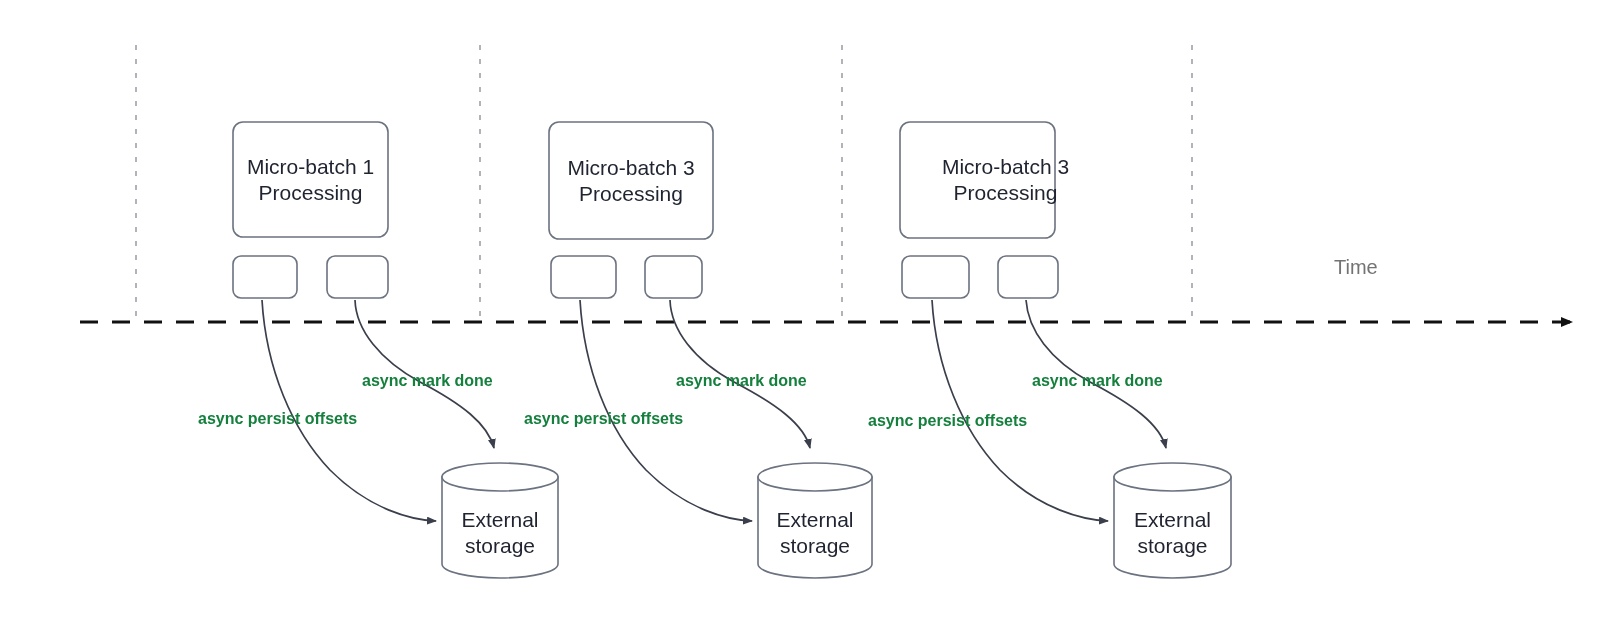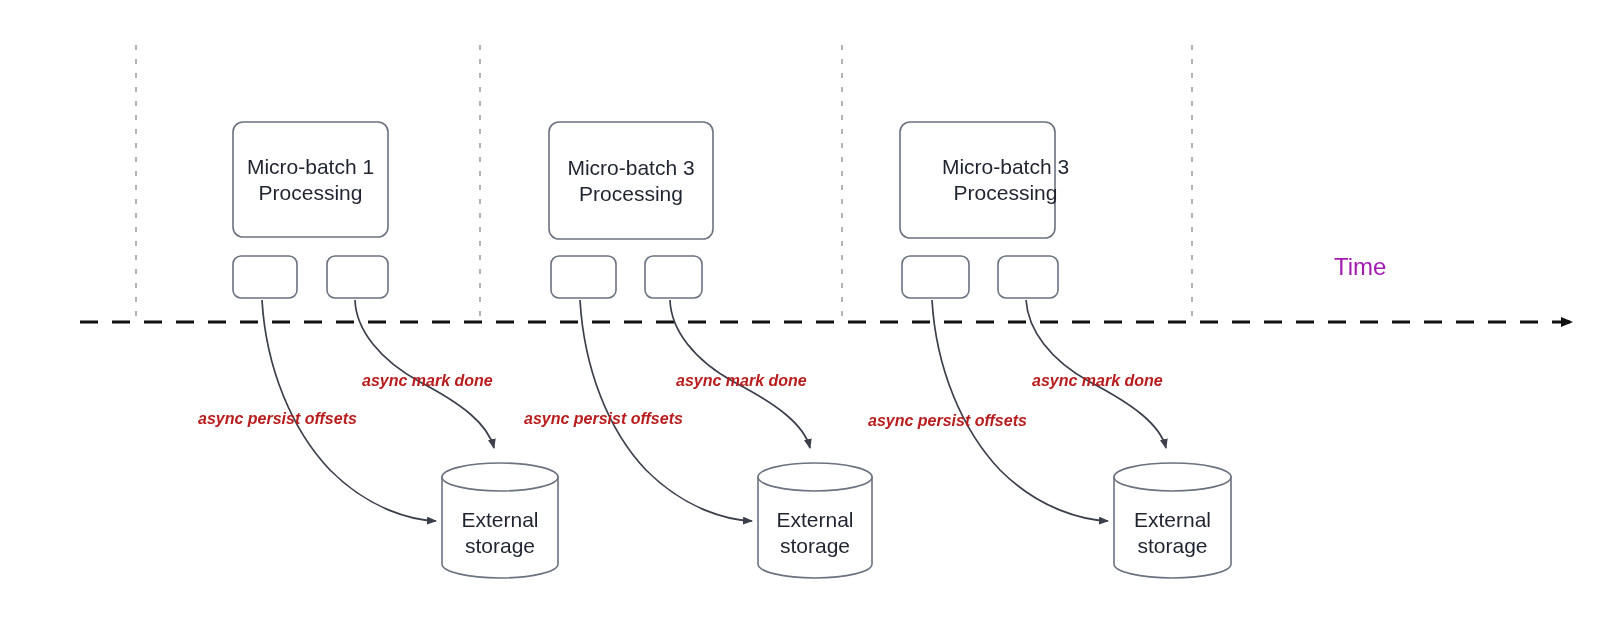--- a/index.html
+++ b/index.html
@@ -29,33 +29,32 @@
     text-align: center;
     color: #1f2430;
     font-family: "Liberation Sans", sans-serif;
     font-size: 21px;
     line-height: 26px;
     white-space: pre;
     pointer-events: none;
   }
   .edge-label {
     position: absolute;
-    color: #b91c1c;
+    color: #15803d;
     font-family: "Liberation Sans", sans-serif;
     font-size: 16px;
     font-weight: bold;
     line-height: 18px;
     white-space: nowrap;
-    font-style: italic;
   }
   .axis-label {
     position: absolute;
-    color: #a21caf;
+    color: #737373;
     font-family: "Liberation Sans", sans-serif;
-    font-size: 24px;
+    font-size: 20px;
     line-height: 24px;
     white-space: nowrap;
   }
 </style>
 </head>
 <body>
 
 <div id="stage">
 
   <svg id="canvas" viewBox="0 0 1600 642">

